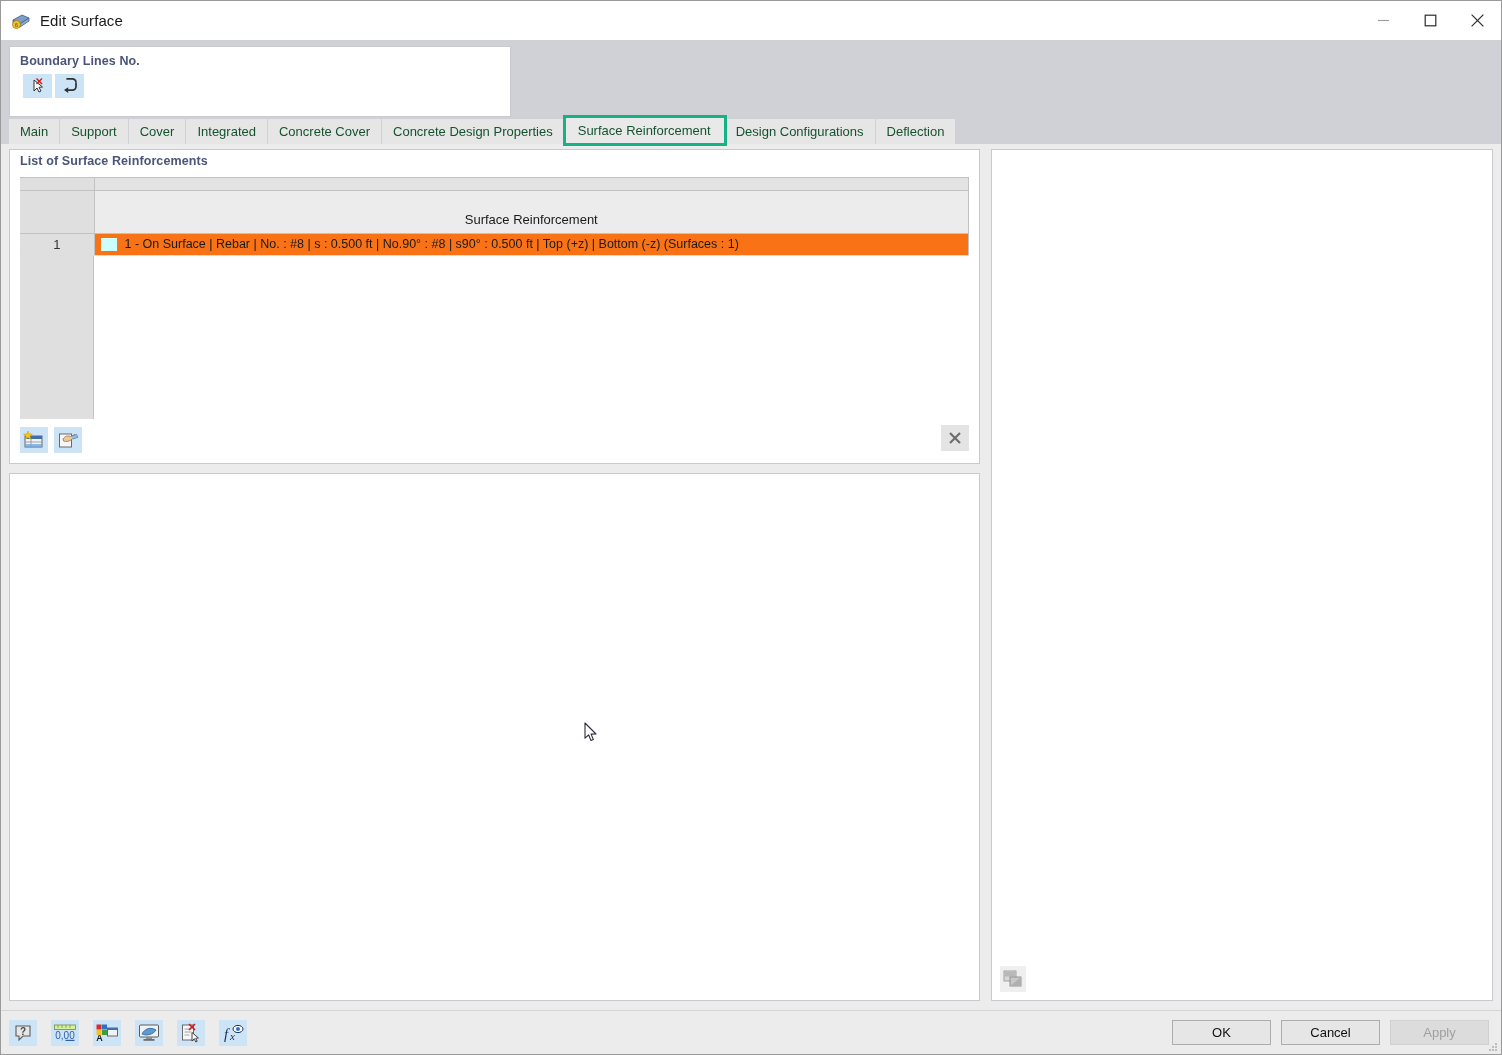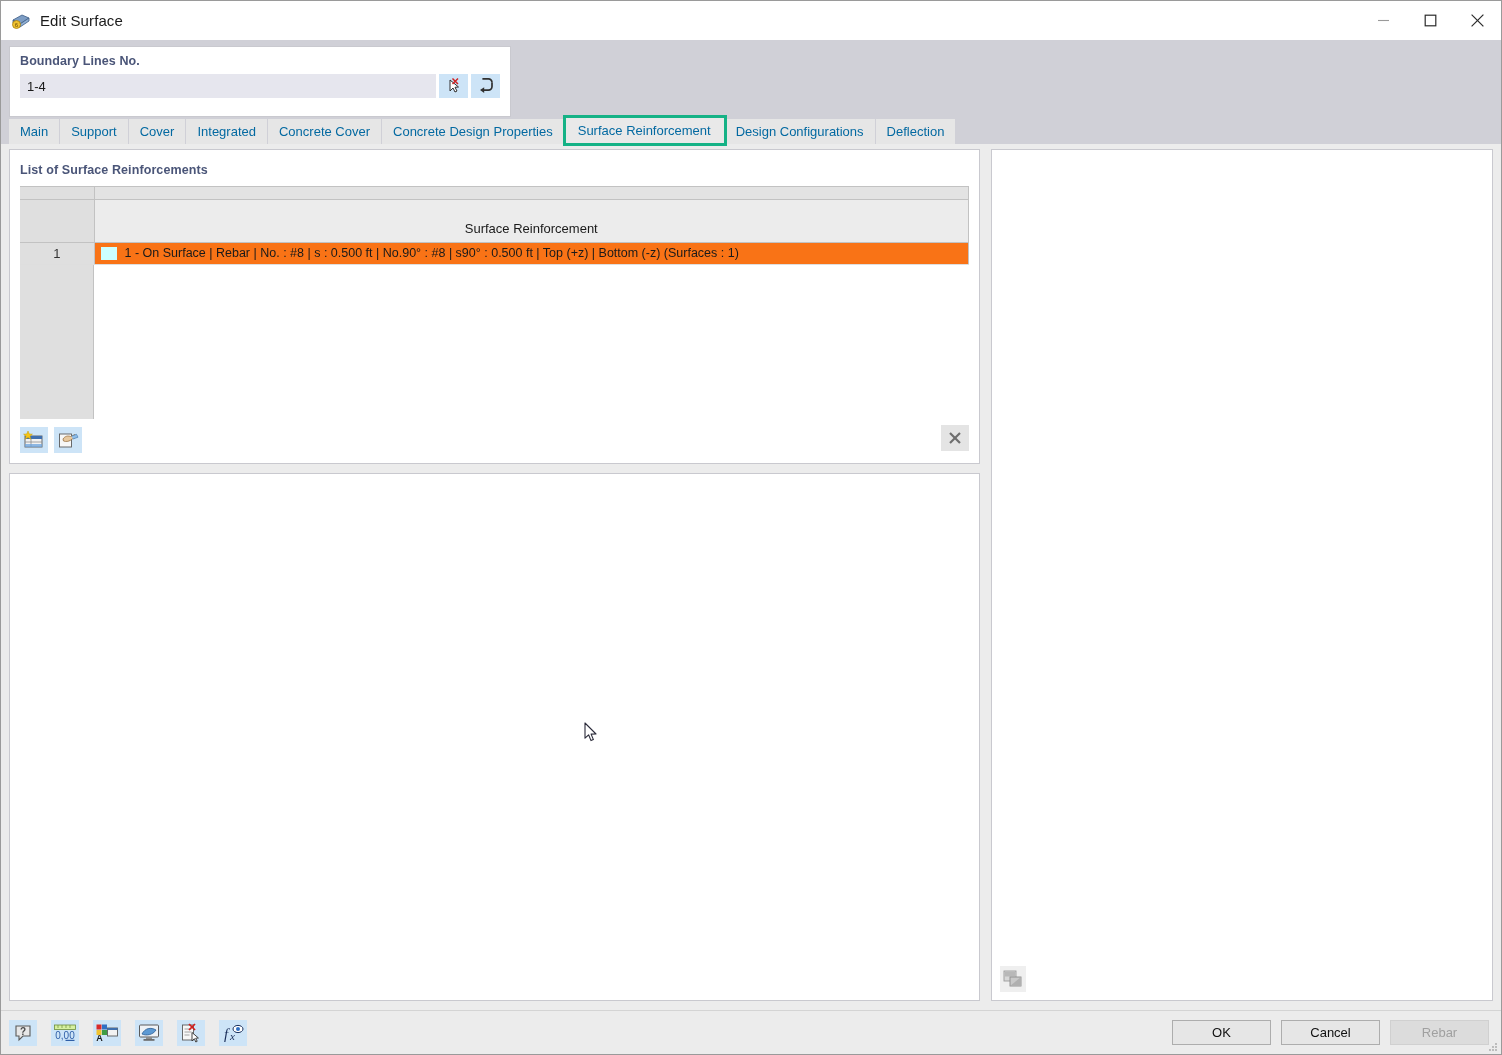--- a/index.html
+++ b/index.html
@@ -99,21 +99,21 @@
     height: 27px;
     display: flex; align-items: flex-end;
     padding-left: 8px;
     background: #d0d0d7;
     position: relative;
   }
   .tab {
     height: 25px;
     padding: 0 11px;
     display: flex; align-items: center;
-    font-size: 13px; color: #0369a1;
+    font-size: 13px; color: #14532d;
     background: #e6e6e6;
     border-right: 1px solid #d0d0d7;
     white-space: nowrap;
   }
   .tab.first { }
   .tab.selected {
     background: #e9e9e9;
     outline: 3px solid #15b286;
     outline-offset: -1px;
     z-index: 3;
@@ -143,21 +143,21 @@
   }
 
   
   #panel-list {
     background: #ffffff;
     border: 1px solid #c9c9cf;
     margin-top: 5px;
     flex: 0 0 auto;
     height: 315px;
     display: flex; flex-direction: column;
-    padding: 13px 10px 8px 10px;
+    padding: 4px 10px 8px 10px;
   }
   #list-title {
     font-size: 12.5px; font-weight: bold;
     color: #4a5578;
     margin-bottom: 9px;
     letter-spacing: .1px;
   }
   #grid-wrap {
     flex: 1 1 auto;
     display: flex; flex-direction: column;
@@ -334,21 +334,20 @@
       </div>
     </div>
   </div>
 
   <div id="topstrip">
 
 
     <div class="group-box" id="grp-boundary">
       <div class="group-label">Boundary Lines No.</div>
       <div class="field-row">
-        <div class="txtfield editable">1-4</div>
         <div class="minibtn">
           <svg width="18" height="18" viewBox="0 0 18 18">
             <path d="M5 3 L5 14 L8 11 L10 15 L12 14 L10 10.3 L13.5 10 Z" fill="#ffffff" stroke="#303030" stroke-width="1"></path>
             <line x1="7.5" y1="1.5" x2="13" y2="7" stroke="#d02020" stroke-width="1.5"></line>
             <line x1="13" y1="1.5" x2="7.5" y2="7" stroke="#d02020" stroke-width="1.5"></line>
           </svg>
         </div>
         <div class="minibtn">
           <svg width="20" height="16" viewBox="0 0 20 16">
             <path d="M16 4.5 L16 8.5 A3.6 3.6 0 0 1 12.4 12.1 L6.4 12.1" fill="none" stroke="#303030" stroke-width="1.7"></path>
@@ -520,21 +519,21 @@
           <ellipse cx="17" cy="6" rx="5" ry="3.6" fill="#ffffff" stroke="#1a2e5a" stroke-width="1"></ellipse>
           <circle cx="17" cy="6" r="2" fill="#2f6fc4"></circle>
         </svg>
       </div>
 
     </div>
 
     <div id="footer-right">
       <div class="dlgbtn">OK</div>
       <div class="dlgbtn">Cancel</div>
-      <div class="dlgbtn disabled">Rebar</div>
+      <div class="dlgbtn disabled">Apply</div>
     </div>
 
     <div id="resize-grip">
       <svg width="12" height="12" viewBox="0 0 12 12">
         <circle cx="10" cy="4" r="0.9" fill="#a6a6a6"></circle>
         <circle cx="10" cy="7" r="0.9" fill="#a6a6a6"></circle>
         <circle cx="7" cy="7" r="0.9" fill="#a6a6a6"></circle>
         <circle cx="10" cy="10" r="0.9" fill="#a6a6a6"></circle>
         <circle cx="7" cy="10" r="0.9" fill="#a6a6a6"></circle>
         <circle cx="4" cy="10" r="0.9" fill="#a6a6a6"></circle>

